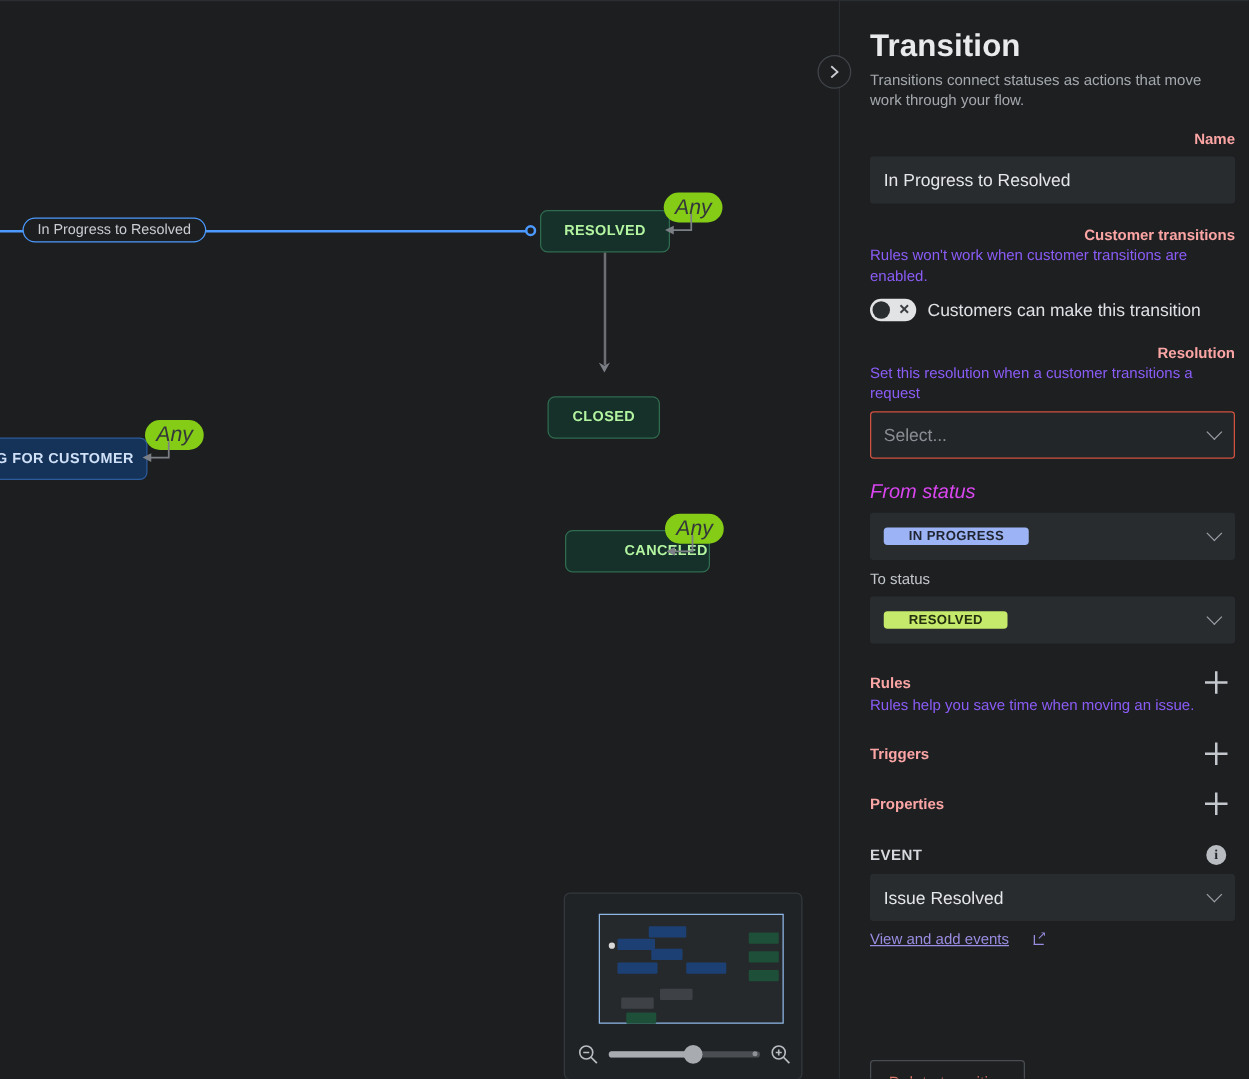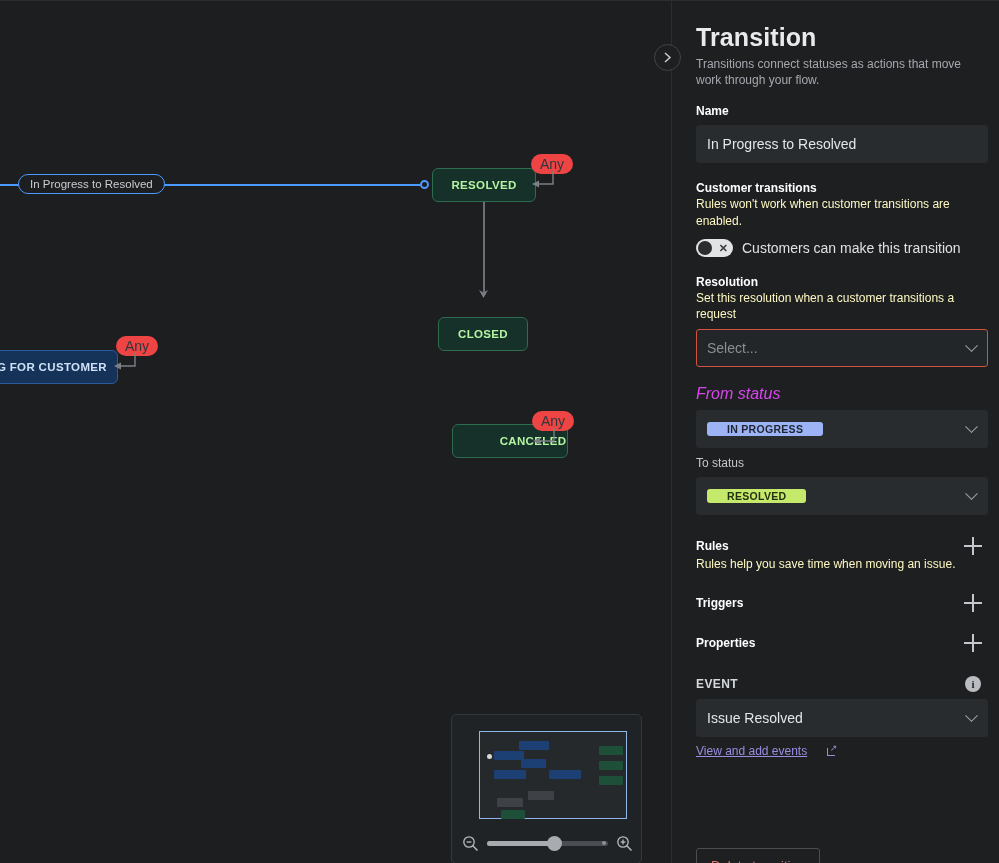--- a/index.html
+++ b/index.html
@@ -37,23 +37,23 @@
     border-radius: 999px;
     padding: 3px 11px;
     font-size: 11.5px;
     background: #1c1e20;
     color: #c9ccd1;
     border: 1.6px solid #4c9aff;
     white-space: nowrap;
   }
   .any-pill {
     position: absolute;
-    background: #ef4444; color: #33363b;
+    background: #84cc16; color: #33363b;
     border-radius: 999px; padding: 2px 9px;
-    font-size: 14px; white-space: nowrap;
+    font-size: 17px; white-space: nowrap; font-style: italic;
   }
   .handle-dot {
     position: absolute; width: 9px; height: 9px;
     border-radius: 50%; background: #1c1e20;
     border: 2px solid #4c9aff;
   }
 
   
   .minimap {
     position: absolute; left: 451px; top: 713px;
@@ -102,22 +102,22 @@
     width: 328px; height: 863px;
     background: #1d1f21;
     border-left: 1px solid #2b2e31;
     border-top: 1px solid #2b2e31;
     padding: 22px 11px 0 24px;
     overflow: hidden;
   }
   .p-title { font-size: 25px; font-weight: bold; color: #e9eaec; letter-spacing: .1px; }
   .p-sub { font-size: 12px; color: #a5a9ae; line-height: 1.35; margin-top: 4px; width: 272px; }
 
-  .f-label { font-size: 12px; font-weight: bold; color: #ffffff; }
-  .f-desc  { font-size: 12px; color: #fef9c3; line-height: 1.35; margin-top: 1px; }
+  .f-label { font-size: 12px; font-weight: bold; color: #fca5a5; text-align: right; }
+  .f-desc  { font-size: 12px; color: #8b5cf6; line-height: 1.35; margin-top: 1px; }
 
   .field {
     position: relative;
     margin-top: 7px;
     background: #292c2f;
     border: 1px solid transparent;
     border-radius: 3px;
     height: 38px;
     display: flex; align-items: center;
     padding: 0 32px 0 10px;

